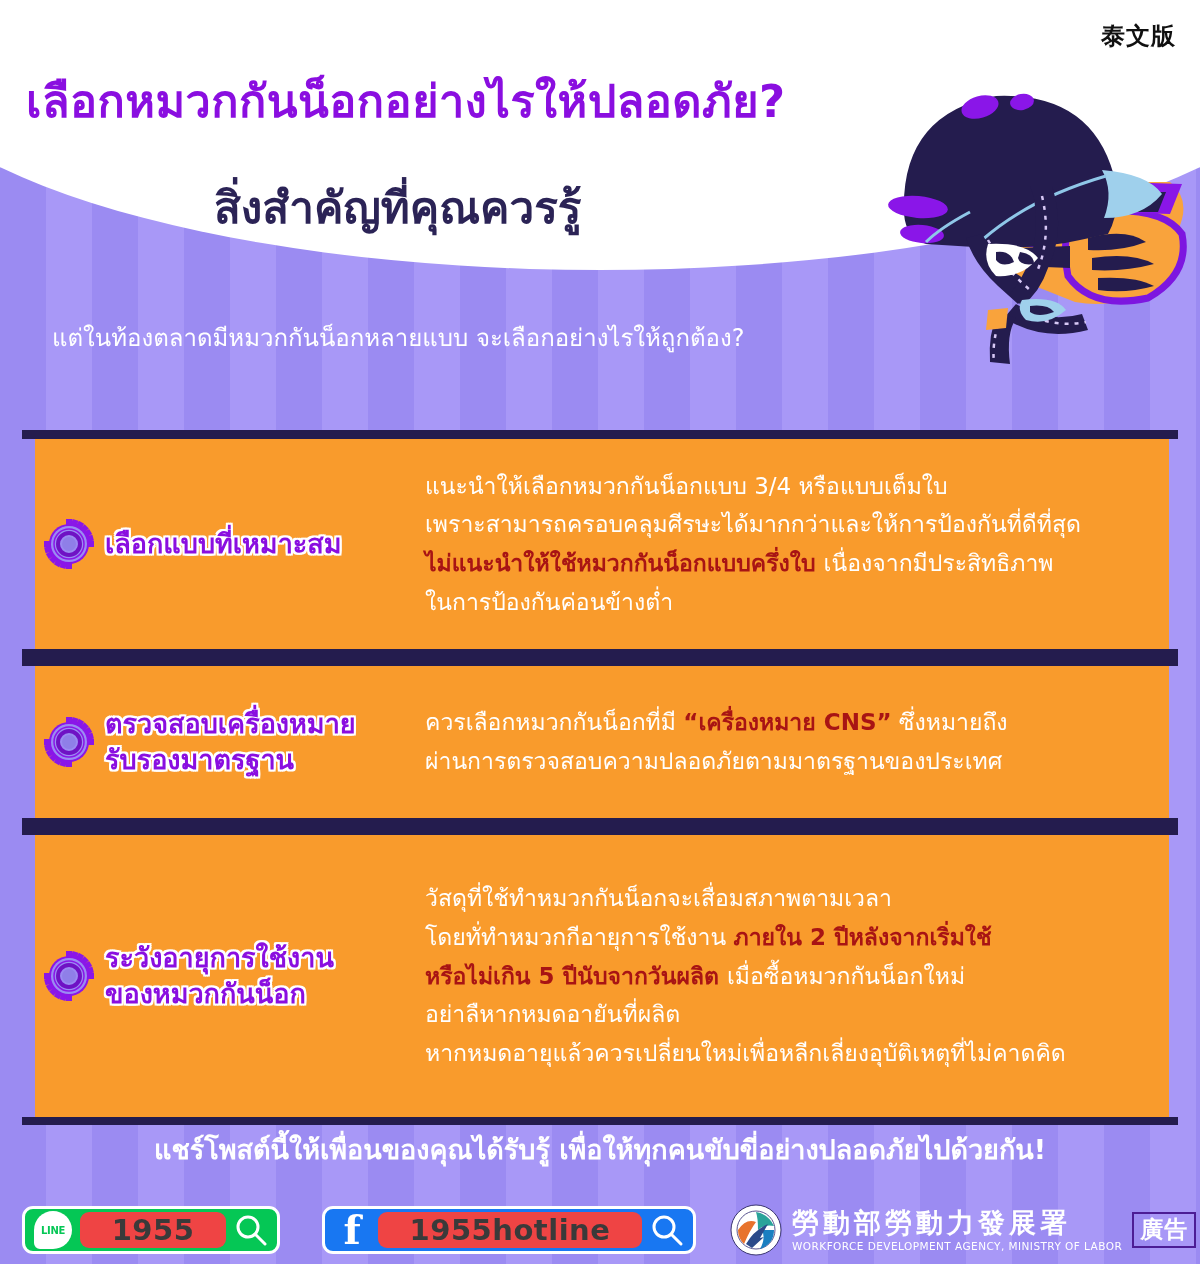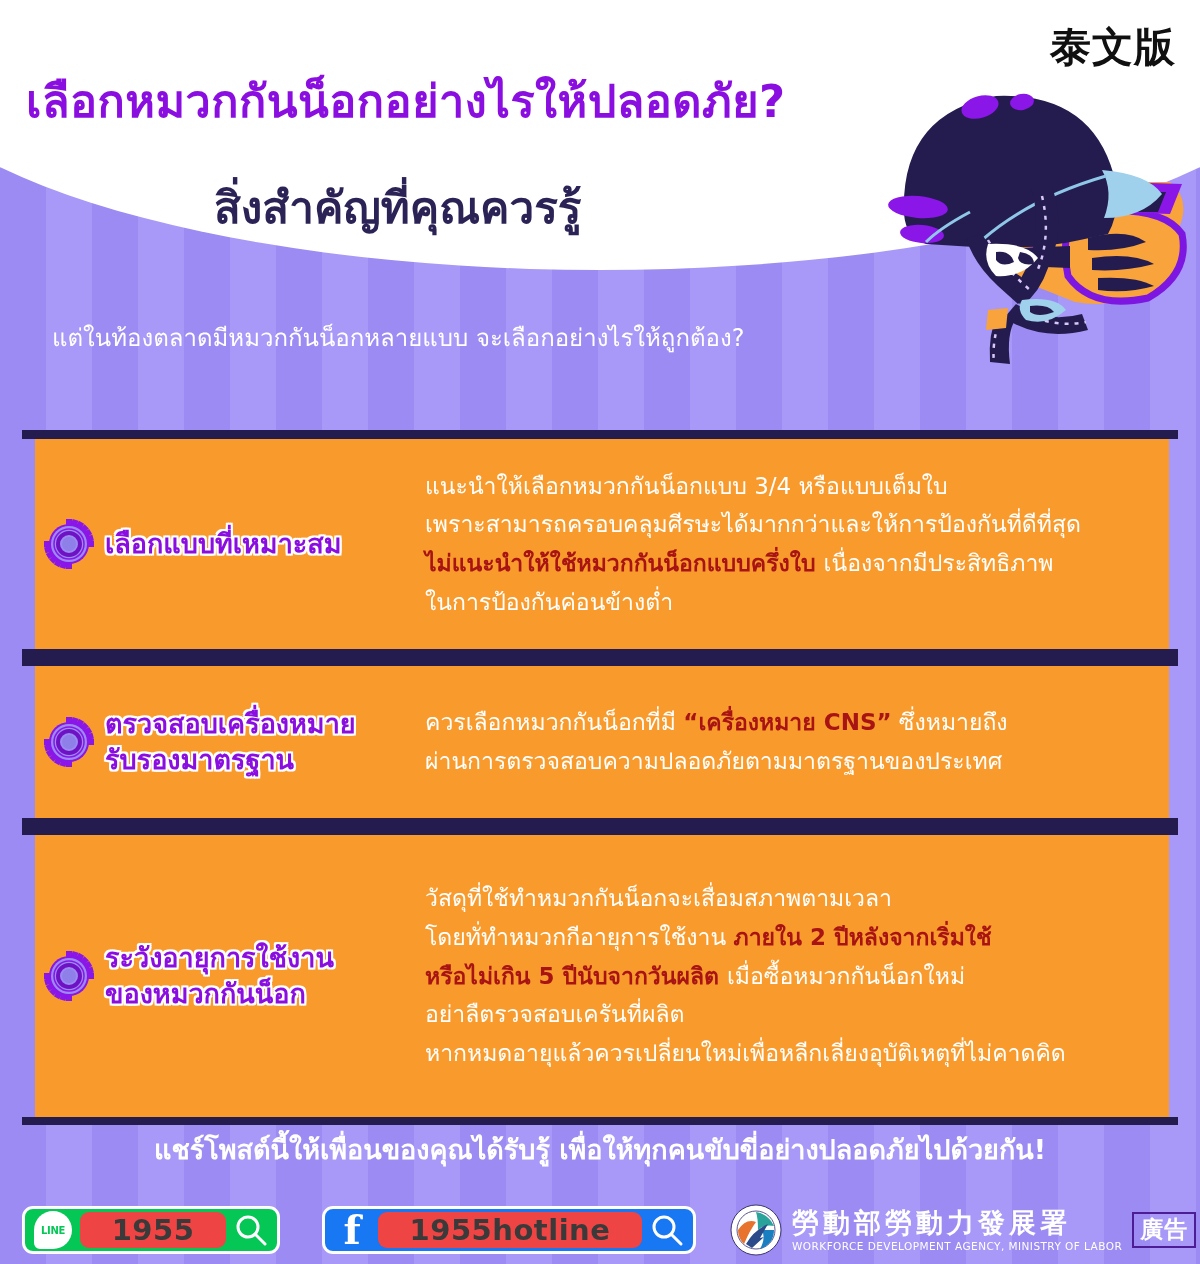--- a/index.html
+++ b/index.html
@@ -43,21 +43,21 @@
     top: -230px;
     width: 1440px;
     height: 500px;
     background: #ffffff;
     border-radius: 0 0 50% 50% / 0 0 46% 46%;
   }
   #corner-tag {
     position: absolute;
     right: 24px;
     top: 20px;
-    font-size: 41px;
+    font-size: 24px;
     font-weight: 700;
     color: #101010;
     letter-spacing: 1px;
     z-index: 6;
   }
   #title-main {
     position: absolute;
     left: 26px;
     top: 78px;
     font-size: 45px;
@@ -451,21 +451,21 @@
         <div>
           <span>วัสดุที่ใช้ทำหมวกกันน็อกจะเสื่อมสภาพตามเวลา</span>
         </div>
         <div>
           <span>โดยทั่ทำหมวกกีอายุการใช้งาน </span><span class="hl">ภายใน 2 ปีหลังจากเริ่มใช้</span>
         </div>
         <div>
           <span class="hl">หรือไม่เกิน 5 ปีนับจากวันผลิต </span><span>เมื่อซื้อหมวกกันน็อกใหม่</span>
         </div>
         <div>
-          <span>อย่าลืตรวจสอบเครันที่ผลิต</span>
+          <span>อย่าลืหากหมดอายันที่ผลิต</span>
         </div>
         <div>
           <span>หากหมดอายุแล้วควรเปลี่ยนใหม่เพื่อหลีกเลี่ยงอุบัติเหตุที่ไม่คาดคิด</span>
         </div>
       </div>
     </div>
     <div class="rule thin"></div>
   </div>
 
   <div id="cta">แชร์โพสต์นี้ให้เพื่อนของคุณได้รับรู้ เพื่อให้ทุกคนขับขี่อย่างปลอดภัยไปด้วยกัน!</div>

